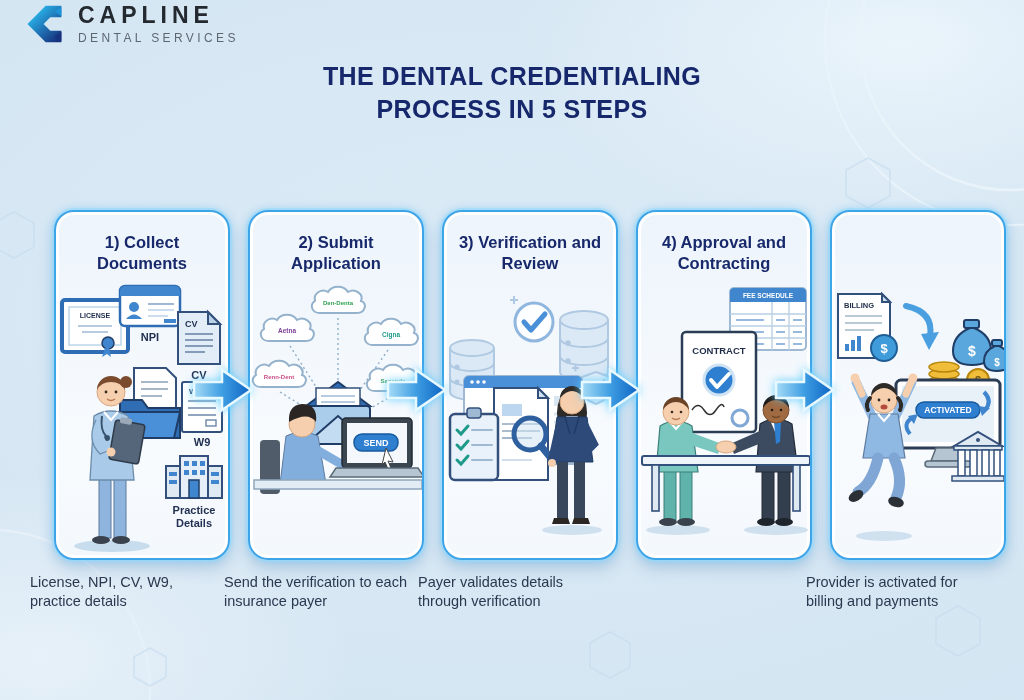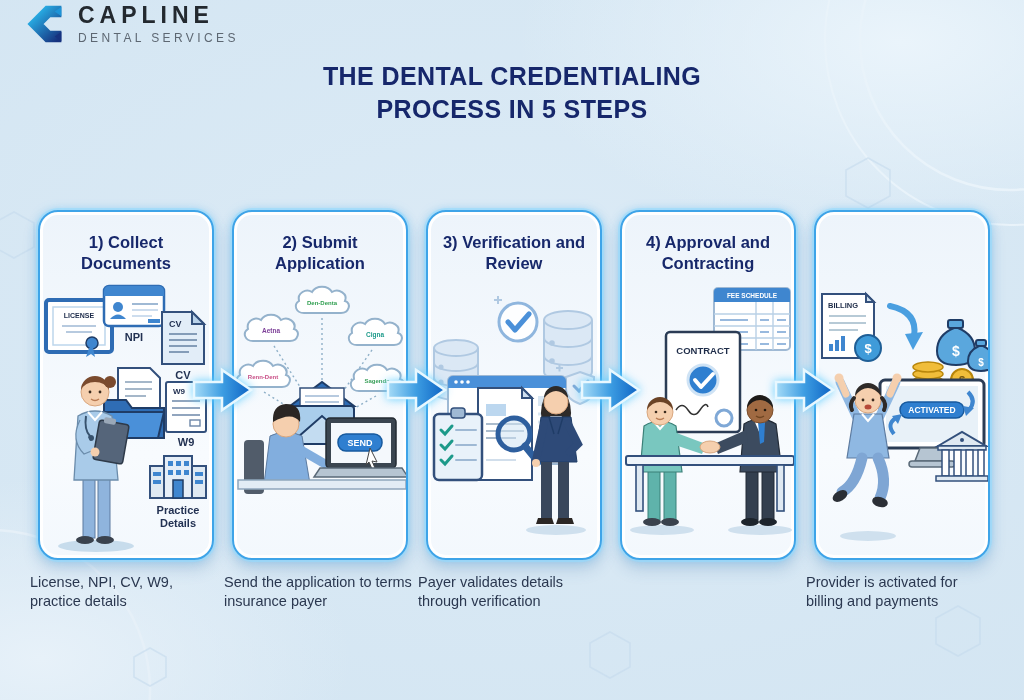--- a/index.html
+++ b/index.html
@@ -26,20 +26,21 @@
   }
   .step{position:absolute;top:210px;width:176px}
   .s0{left:38px}.s1{left:232px}.s2{left:426px}.s3{left:620px}.s4{left:814px}
   .card{
     position:relative;width:176px;height:350px;border-radius:20px;
     background:linear-gradient(180deg,#edf4fb 0%,#f8fbfe 70%,#f3f8fd 100%);
     border:2.5px solid #3ea4e8;
     box-shadow:0 0 0 2px rgba(150,220,255,.55),0 0 10px rgba(90,190,250,.55),
                0 9px 16px rgba(47,105,165,.22),inset 0 0 0 3px #ffffff;
     overflow:hidden;
+    margin-left:16px;
   }
   .card h2{
     margin:20px 14px 0;text-align:center;color:#17286b;
     font-size:16.5px;font-weight:800;line-height:1.3;
   }
   .art{position:absolute;left:0;top:72px;width:176px;height:272px}
   .art text{font-family:"Liberation Sans",sans-serif}
   .caption{
     width:192px;margin:13px 0 0 -8px;text-align:left;
     color:#2b3850;font-size:14.5px;line-height:1.32;font-weight:500;
@@ -260,21 +261,21 @@
           <rect x="92" y="134" width="70" height="50" rx="4" fill="#3a4550" stroke="#232b33" stroke-width="1.5"></rect>
           <rect x="97" y="139" width="60" height="40" fill="#f4f8fc"></rect>
           <rect x="104" y="150" width="44" height="17" rx="8" fill="#2f7fd0" stroke="#175a9e" stroke-width="1.5"></rect>
           <text x="126" y="162" font-size="9" font-weight="bold" fill="#ffffff" text-anchor="middle">SEND</text>
           <polygon points="136,164 143,178 138,177 141,184 138,185 135,178 132,181" fill="#ffffff" stroke="#444" stroke-width="1"></polygon>
           <path d="M86 184 L168 184 L174 193 L80 193 Z" fill="#b6c5d2" stroke="#5a6a78" stroke-width="1.5"></path>
           <rect x="4" y="196" width="168" height="9" fill="#e2ecf5" stroke="#8fa6bc" stroke-width="1.5"></rect>
         </g>
       </svg>
     </div>
-    <div class="caption">Send the application to terms insurance payer</div>
+    <div class="caption">Send the verification to each insurance payer</div>
   </div>
 
   <div class="step s2">
     <div class="card">
       <h2>3) Verification and Review</h2>
       <svg class="art" viewBox="0 0 176 272">
 
         <g fill="#dbe8f5" stroke="#b0c9e2" stroke-width="2">
           <path d="M6 64 v44 a22 8 0 0 0 44 0 v-44"></path>
           <ellipse cx="28" cy="64" rx="22" ry="8"></ellipse>

